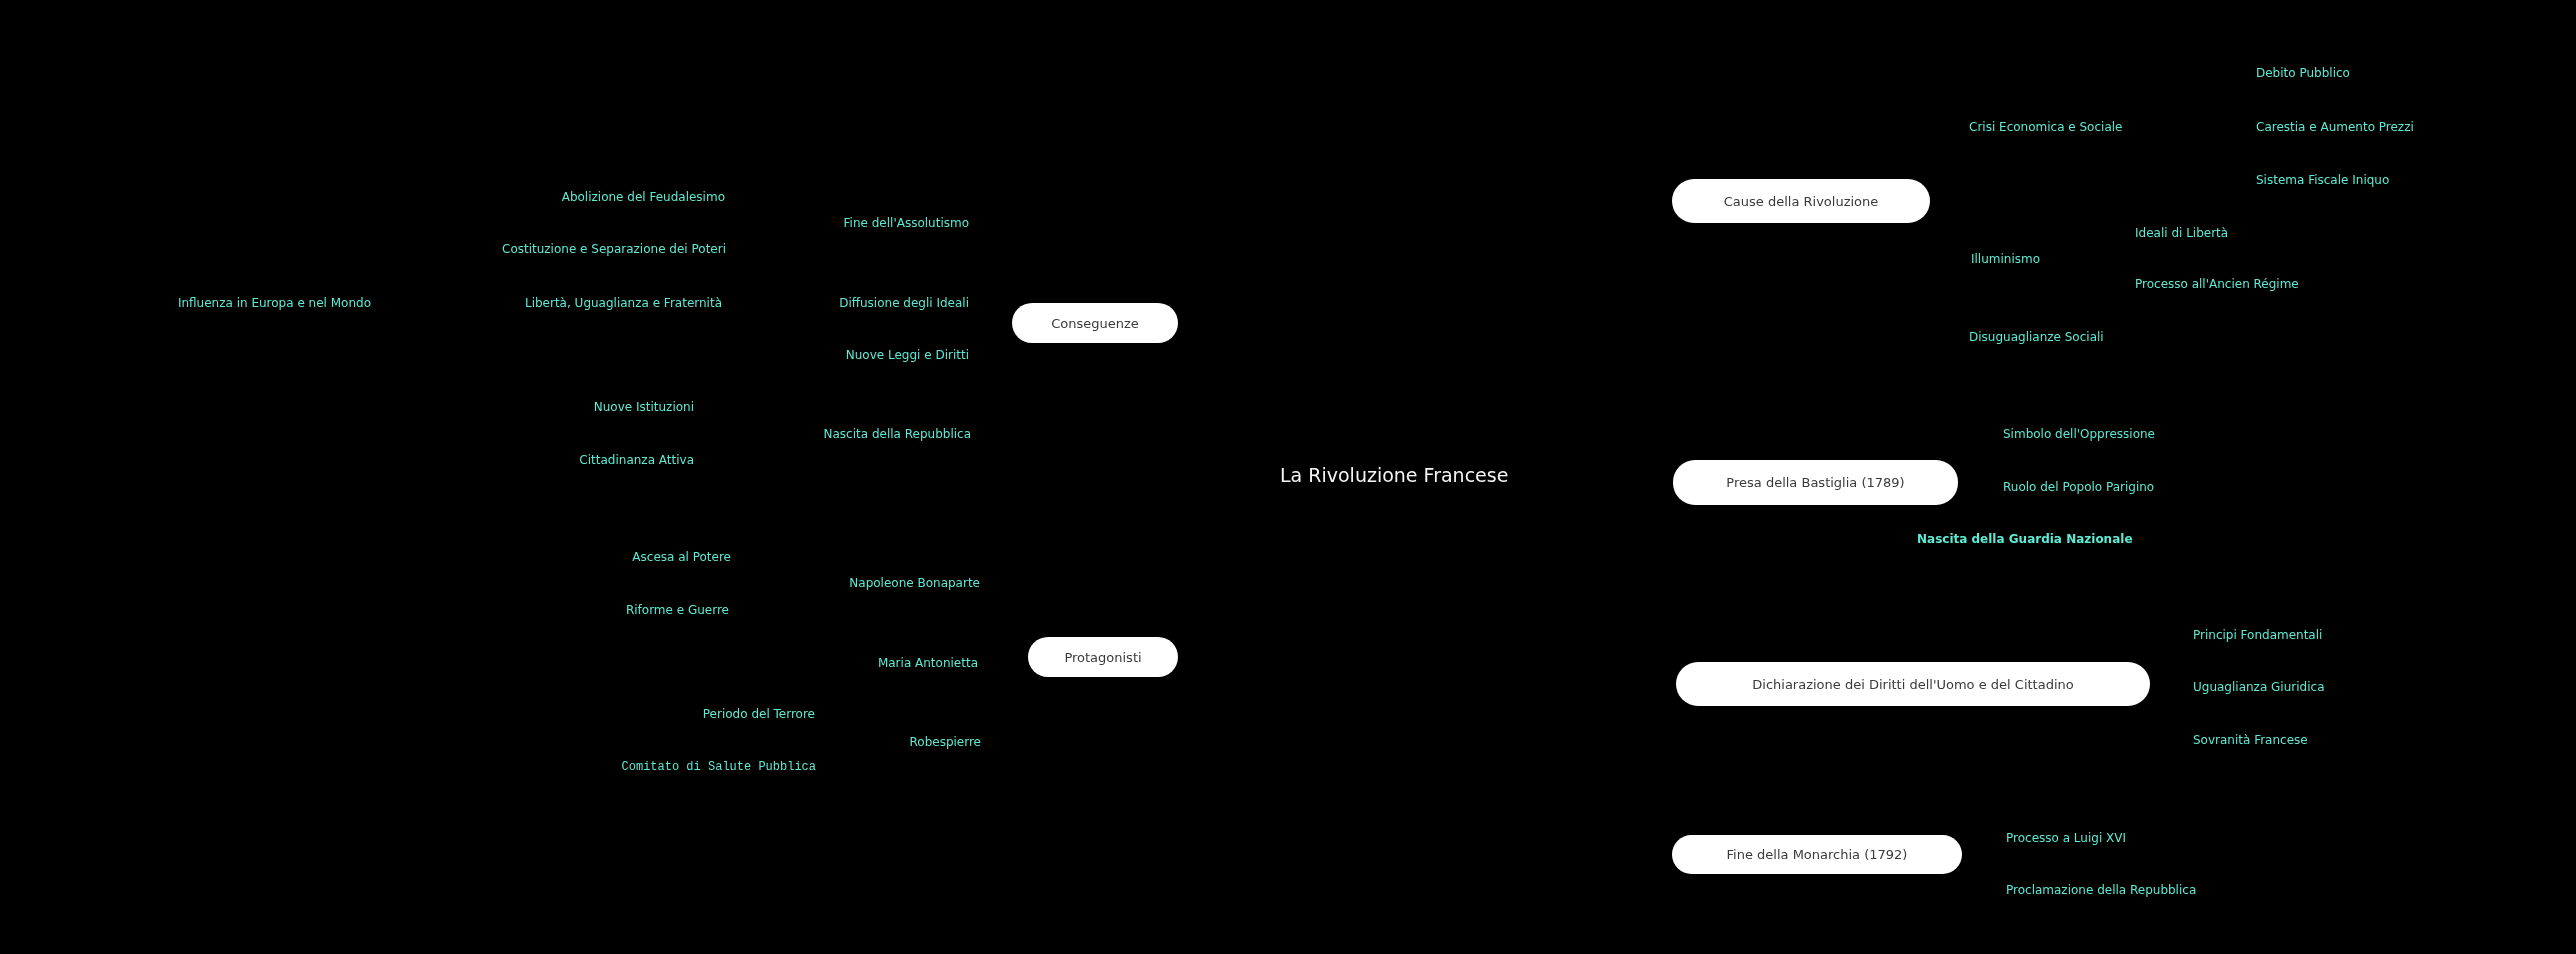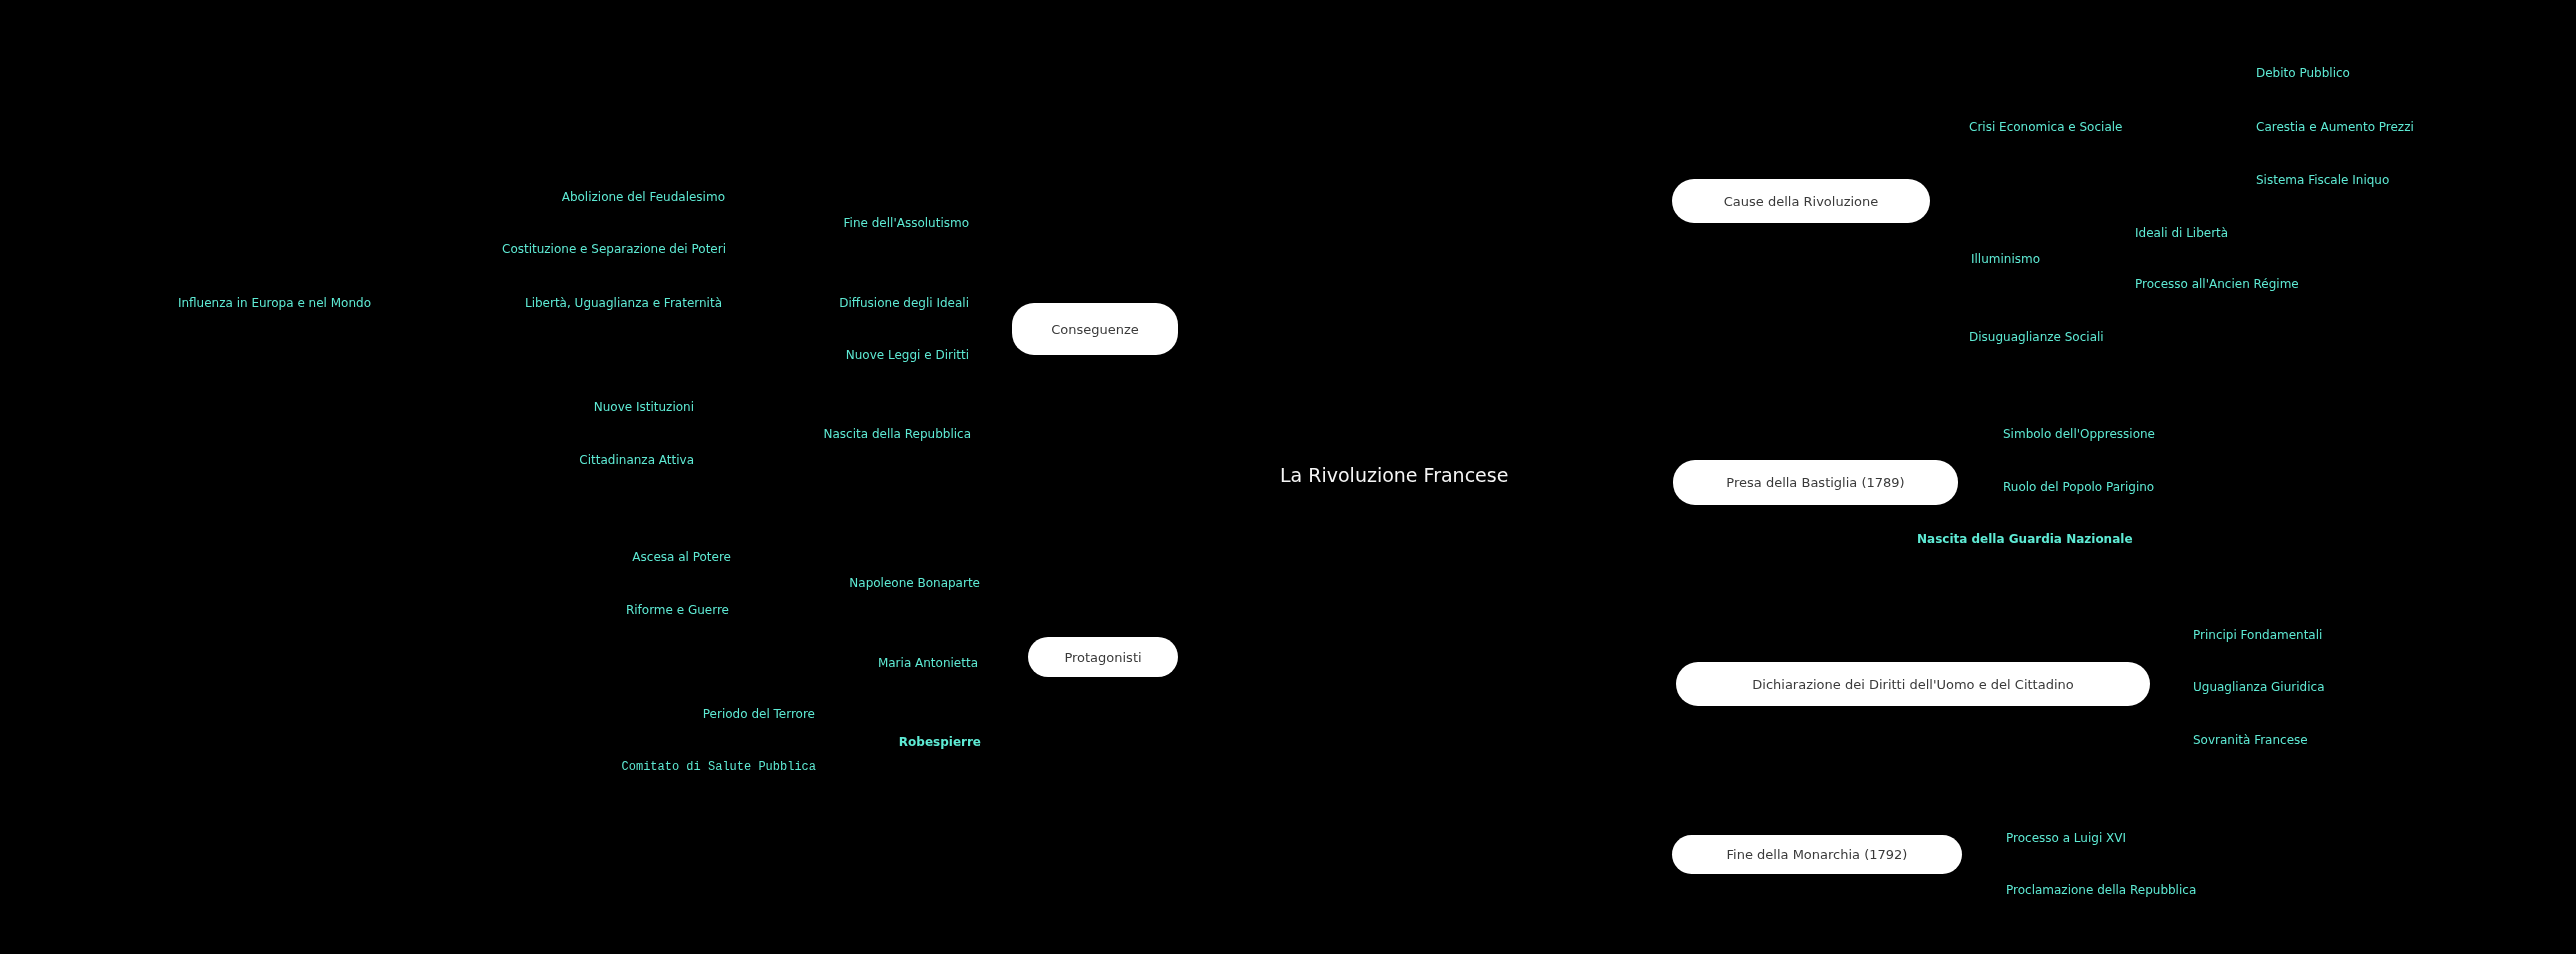--- a/index.html
+++ b/index.html
@@ -48,21 +48,21 @@
 <body>
 
 <div class="canvas">
 
   <div class="root-label" style="left:1280px; top:461px;">La Rivoluzione Francese</div>
 
   <div class="node" style="left:1672px; top:179px; width:258px; height:44px;">Cause della Rivoluzione</div>
   <div class="node" style="left:1673px; top:460px; width:285px; height:45px;">Presa della Bastiglia (1789)</div>
   <div class="node" style="left:1676px; top:662px; width:474px; height:44px;">Dichiarazione dei Diritti dell'Uomo e del Cittadino</div>
   <div class="node" style="left:1672px; top:835px; width:290px; height:39px;">Fine della Monarchia (1792)</div>
-  <div class="node" style="left:1012px; top:303px; width:166px; height:52px;">Conseguenze</div>
+  <div class="node" style="left:1012px; top:303px; width:166px; height:40px;">Conseguenze</div>
   <div class="node" style="left:1028px; top:637px; width:150px; height:40px;">Protagonisti</div>
 
   <div class="leaf right-side" style="left:1969px; top:118px;">Crisi Economica e Sociale</div>
   <div class="leaf right-side" style="left:2256px; top:64px;">Debito Pubblico</div>
   <div class="leaf right-side" style="left:2256px; top:118px;">Carestia e Aumento Prezzi</div>
   <div class="leaf right-side" style="left:2256px; top:171px;">Sistema Fiscale Iniquo</div>
   <div class="leaf right-side" style="left:1971px; top:250px;">Illuminismo</div>
   <div class="leaf right-side" style="left:2135px; top:224px;">Ideali di Libertà</div>
   <div class="leaf right-side" style="left:2135px; top:275px;">Processo all'Ancien Régime</div>
   <div class="leaf right-side" style="left:1969px; top:328px;">Disuguaglianze Sociali</div>
@@ -86,18 +86,18 @@
   <div class="leaf left-side" style="right:2205px; top:294px;">Influenza in Europa e nel Mondo</div>
   <div class="leaf left-side" style="right:1607px; top:346px;">Nuove Leggi e Diritti</div>
   <div class="leaf left-side" style="right:1605px; top:425px;">Nascita della Repubblica</div>
   <div class="leaf left-side" style="right:1882px; top:398px;">Nuove Istituzioni</div>
   <div class="leaf left-side" style="right:1882px; top:451px;">Cittadinanza Attiva</div>
 
   <div class="leaf left-side" style="right:1596px; top:574px;">Napoleone Bonaparte</div>
   <div class="leaf left-side" style="right:1845px; top:548px;">Ascesa al Potere</div>
   <div class="leaf left-side" style="right:1847px; top:601px;">Riforme e Guerre</div>
   <div class="leaf left-side" style="right:1598px; top:654px;margin-left:37px;">Maria Antonietta</div>
-  <div class="leaf left-side" style="right:1595px; top:733px;font-weight:bold;">Robespierre</div>
+  <div class="leaf left-side" style="right:1595px; top:733px;">Robespierre</div>
   <div class="leaf left-side" style="right:1761px; top:705px;">Periodo del Terrore</div>
   <div class="leaf left-side" style="right:1760px; top:758px;font-family:Liberation Mono, monospace;">Comitato di Salute Pubblica</div>
 
 </div>
 
 
 </body></html>

